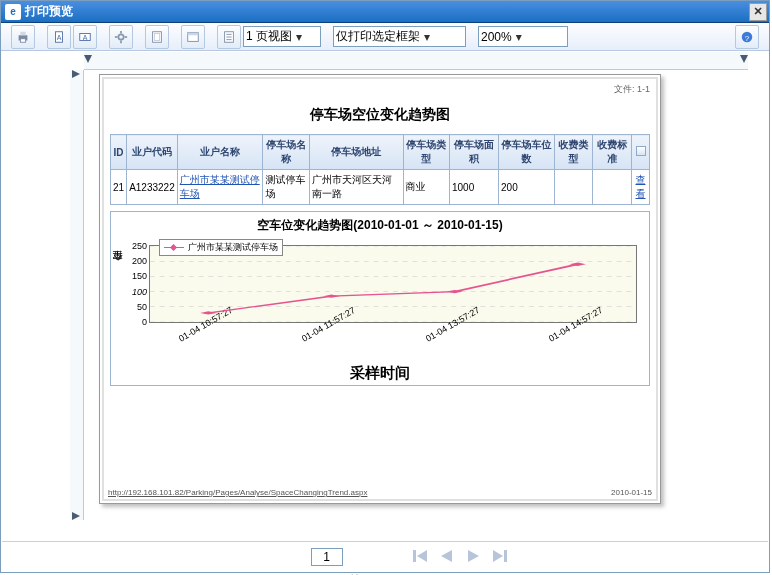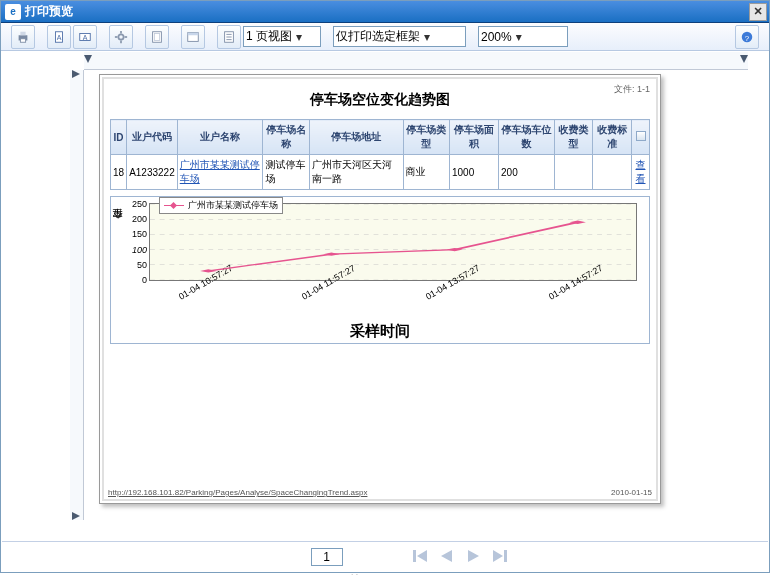--- a/index.html
+++ b/index.html
@@ -29,21 +29,21 @@
   .ruler-h::before { left: 0; }
   .ruler-h::after { right: 0; }
   .ruler-v { position: absolute; top: 18px; left: 68px; width: 14px; bottom: 20px; background: #f6f9fc; border-right: 1px solid #c1c9d6; }
   .ruler-v::before, .ruler-v::after { content: ''; position: absolute; left: 2px; width: 0; height: 0; border-top: 4px solid transparent; border-bottom: 4px solid transparent; border-left: 8px solid #4a5a70; }
   .ruler-v::before { top: 0; }
   .ruler-v::after { bottom: 0; }
 
   .page-shadow { position: absolute; top: 22px; left: 97px; width: 562px; height: 430px; background: #fff; border: 1px solid #999; box-shadow: 3px 3px 4px rgba(0,0,0,0.25); padding: 2px; }
   .page-inner { width: 100%; height: 100%; border: 2px solid #e0e0e0; position: relative; overflow: hidden; }
   .page-attach { position: absolute; top: 4px; right: 6px; font-size: 9px; color: #666; }
-  .page-title { text-align: center; font-size: 14px; font-weight: bold; padding: 12px 0 10px; }
+  .page-title { text-align: center; font-size: 14px; font-weight: bold; padding: 27px 0 10px; }
 
   .dtable { width: 540px; margin: 0 auto; border-collapse: collapse; font-size: 10px; }
   .dtable th { background: linear-gradient(#eef3fb,#d6e4f5); border: 1px solid #9eb5d2; padding: 3px 2px; color: #2d4570; font-weight: bold; }
   .dtable td { border: 1px solid #9eb5d2; padding: 3px 2px; }
   .dtable .link { color: #2155b5; text-decoration: underline; }
   .dtable th.last, .dtable td.last { width: 18px; text-align: center; }
   .chk { width: 10px; height: 10px; display: inline-block; background: linear-gradient(#fff,#d8e4f0); border: 1px solid #8ea9c9; }
 
   .chart-box { width: 540px; margin: 6px auto 0; border: 1px solid #9eb5d2; }
   .chart-title { text-align: center; font-size: 12px; font-weight: bold; padding: 5px 0; }
@@ -176,36 +176,37 @@
             <th>停车场名称</th>
             <th>停车场地址</th>
             <th>停车场类型</th>
             <th>停车场面积</th>
             <th>停车场车位数</th>
             <th>收费类型</th>
             <th>收费标准</th>
             <th class="last"><span class="chk"></span></th>
           </tr>
           <tr>
-            <td>18</td>
+            <td>21</td>
             <td>A1233222</td>
             <td class="link">广州市某某测试停车场</td>
             <td>测试停车场</td>
             <td>广州市天河区天河南一路</td>
             <td>商业</td>
             <td>1000</td>
             <td>200</td>
             <td></td>
             <td></td>
             <td class="last link">查看</td>
           </tr>
         </tbody>
           </table>
 
         <div class="chart-box">
+          <div class="chart-title">空车位变化趋势图(2010-01-01 ～ 2010-01-15)</div>
           <div class="chart-canvas">
             <div class="yaxis-label">空车位</div>
             <div class="plot-bg"></div>
             <div class="legend">
               <span class="lline"></span>
               <span>广州市某某测试停车场</span>
             </div>
             <svg class="grid-svg" preserveAspectRatio="none" viewBox="0 0 100 76" id="gridsvg">
                 <line x1="0" x2="100" y1="76" y2="76" stroke="#c8c8c8" stroke-width="0.5" stroke-dasharray="1,1"></line>
                 <line x1="0" x2="100" y1="60.8" y2="60.8" stroke="#c8c8c8" stroke-width="0.5" stroke-dasharray="1,1"></line>

